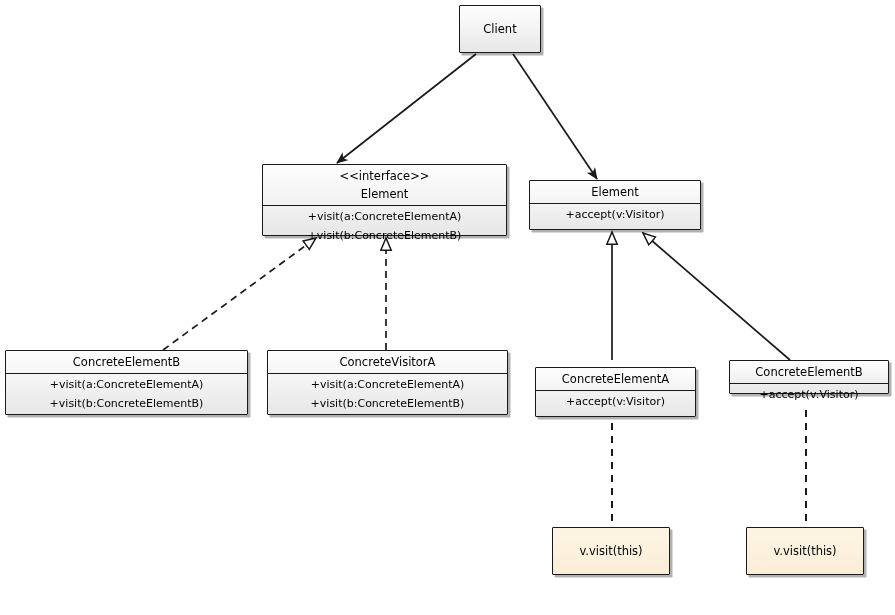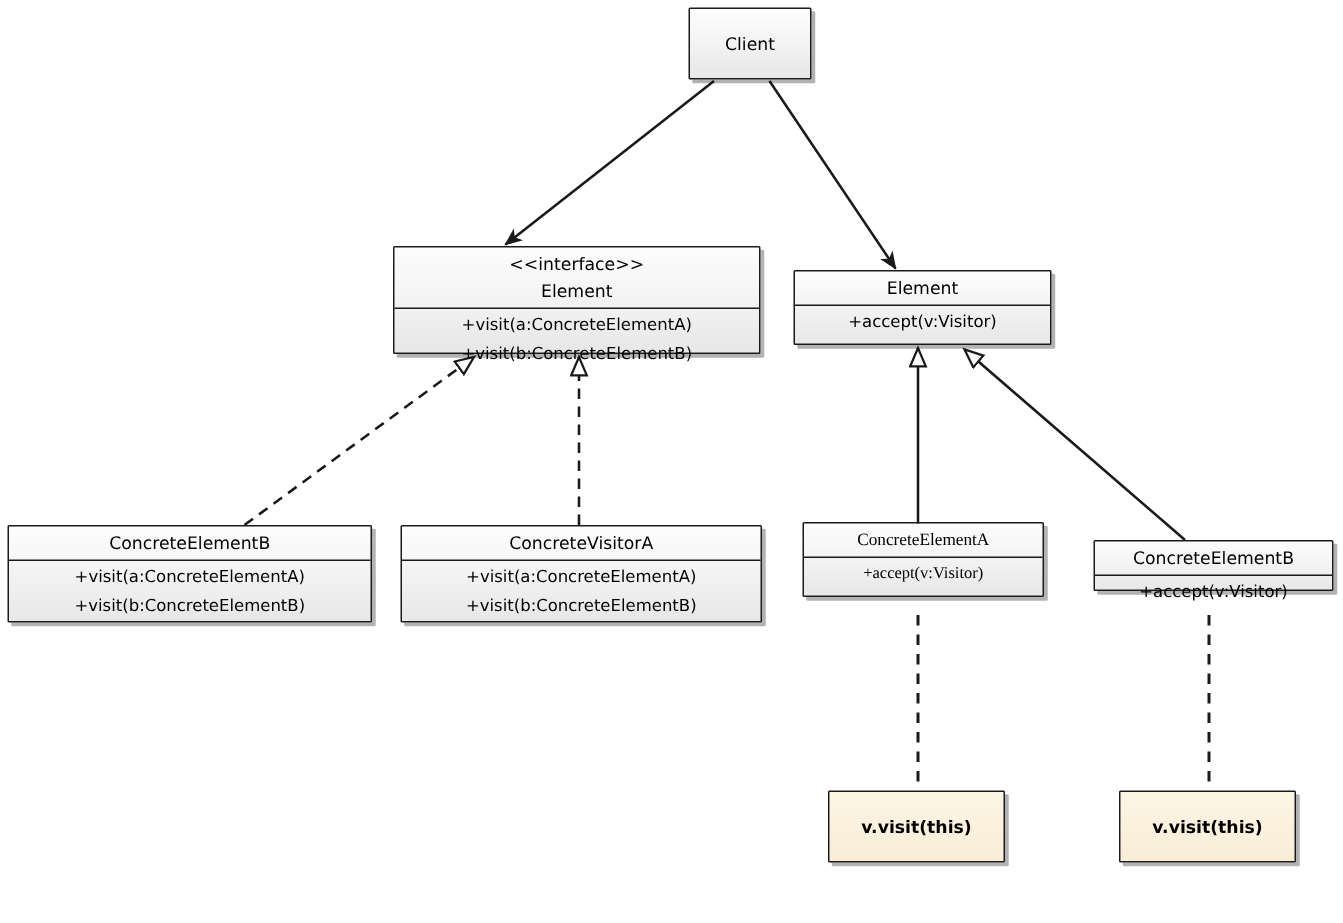--- a/index.html
+++ b/index.html
@@ -66,21 +66,20 @@
     display: flex;
     align-items: center;
     justify-content: center;
   }
   .node.note {
     background: linear-gradient(to bottom, #fdf5e4 0%, #f9edd6 100%);
     border: 1.6px solid #1a1a1a;
     display: flex;
     align-items: center;
     justify-content: center;
-    font-weight: bold;
   }
   .note-text {
     font-size: 11.5px;
     color: #000;
     white-space: nowrap;
   }
 </style>
 </head>
 <body>
 
@@ -150,21 +149,21 @@
   <div class="node" style="left:267px; top:350px; width:241px; height:65px;">
     <div class="cls-section cls-head">
       <div class="cls-title">ConcreteVisitorA</div>
     </div>
     <div class="cls-section cls-divider">
       <div class="member">+visit(a:ConcreteElementA)</div>
       <div class="member">+visit(b:ConcreteElementB)</div>
     </div>
   </div>
 
-  <div class="node" style="left:535px; top:348px; width:161px; height:50px;font-family:Liberation Serif, serif;">
+  <div class="node" style="left:535px; top:367px; width:161px; height:50px;">
     <div class="cls-section cls-head">
       <div class="cls-title">ConcreteElementA</div>
     </div>
     <div class="cls-section cls-divider">
       <div class="member">+accept(v:Visitor)</div>
     </div>
   </div>
 
   <div class="node" style="left:729px; top:360px; width:160px; height:34px;">
     <div class="cls-section cls-head">

